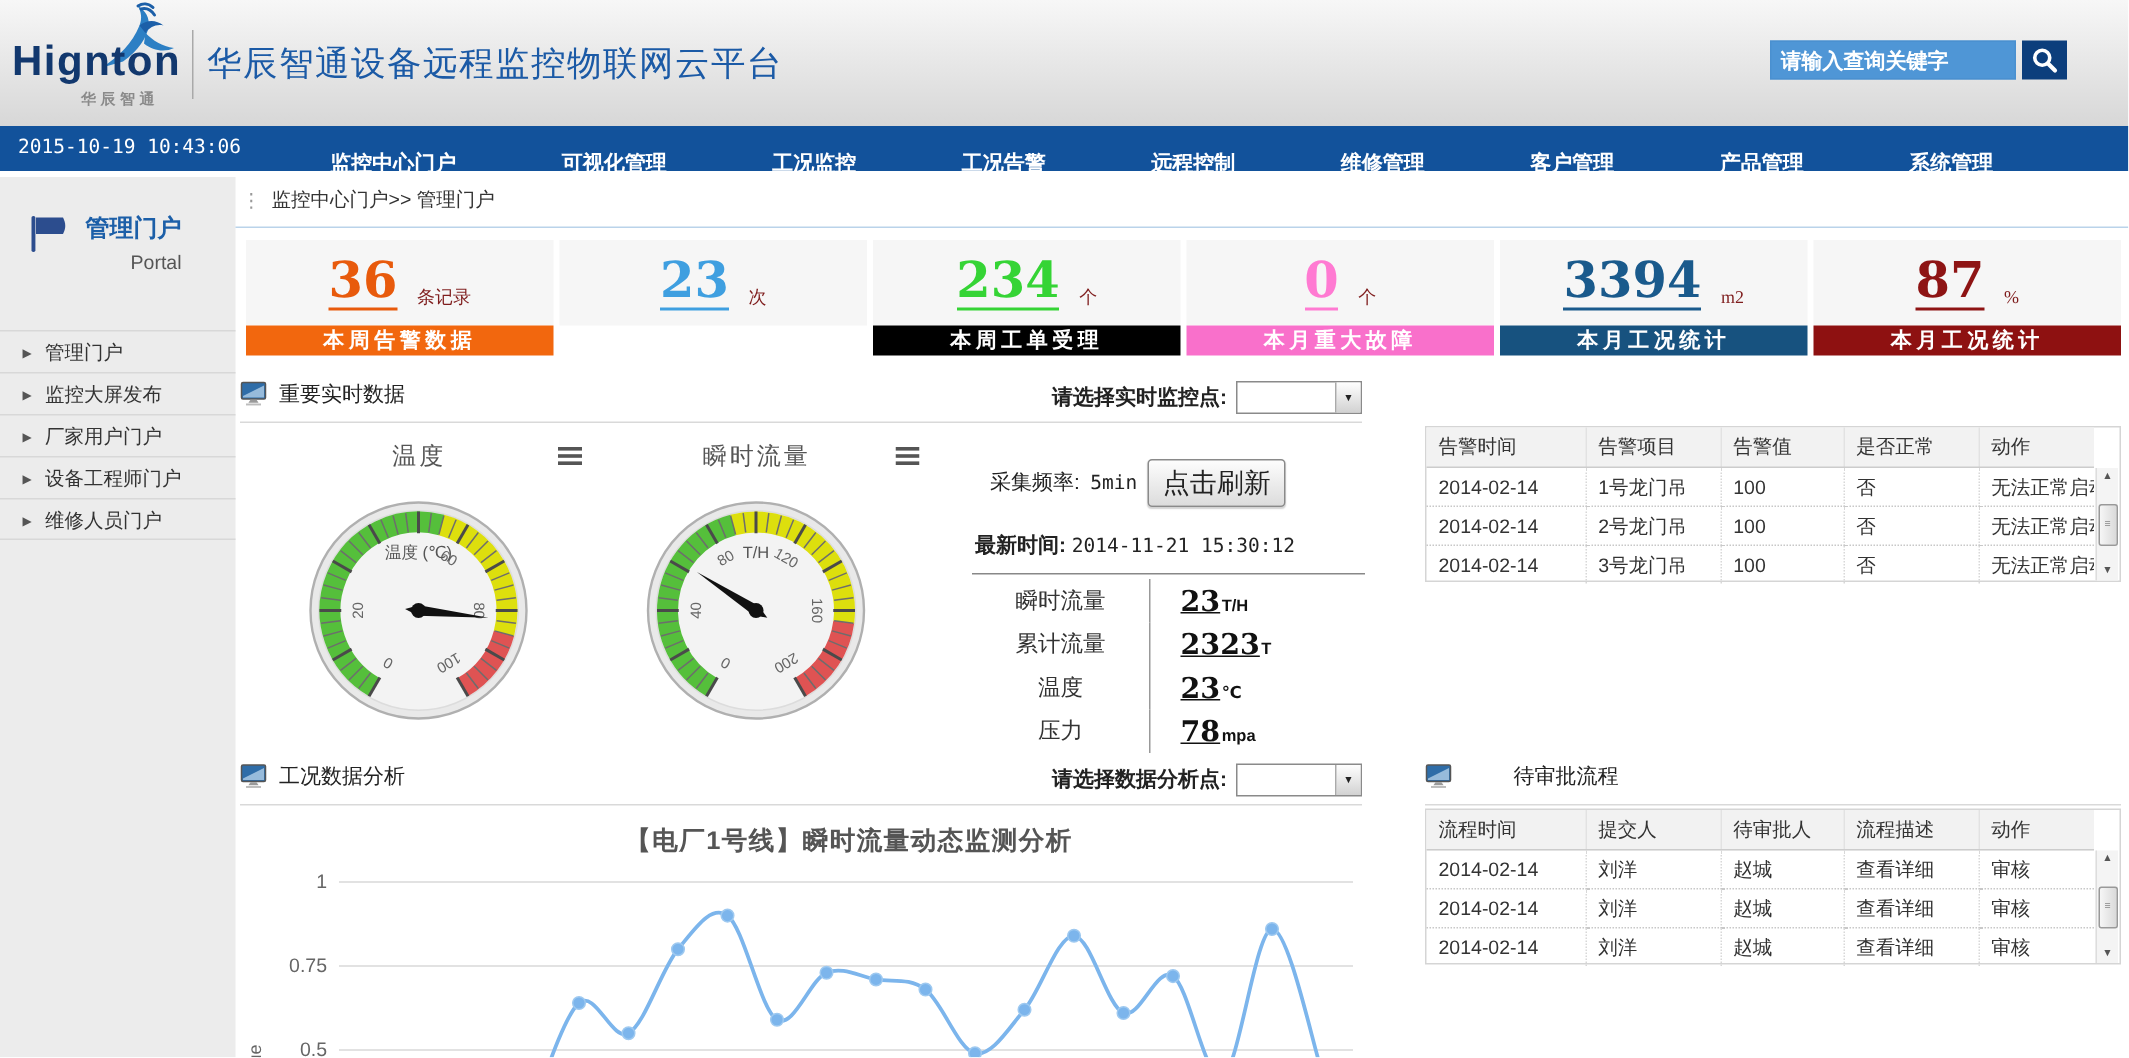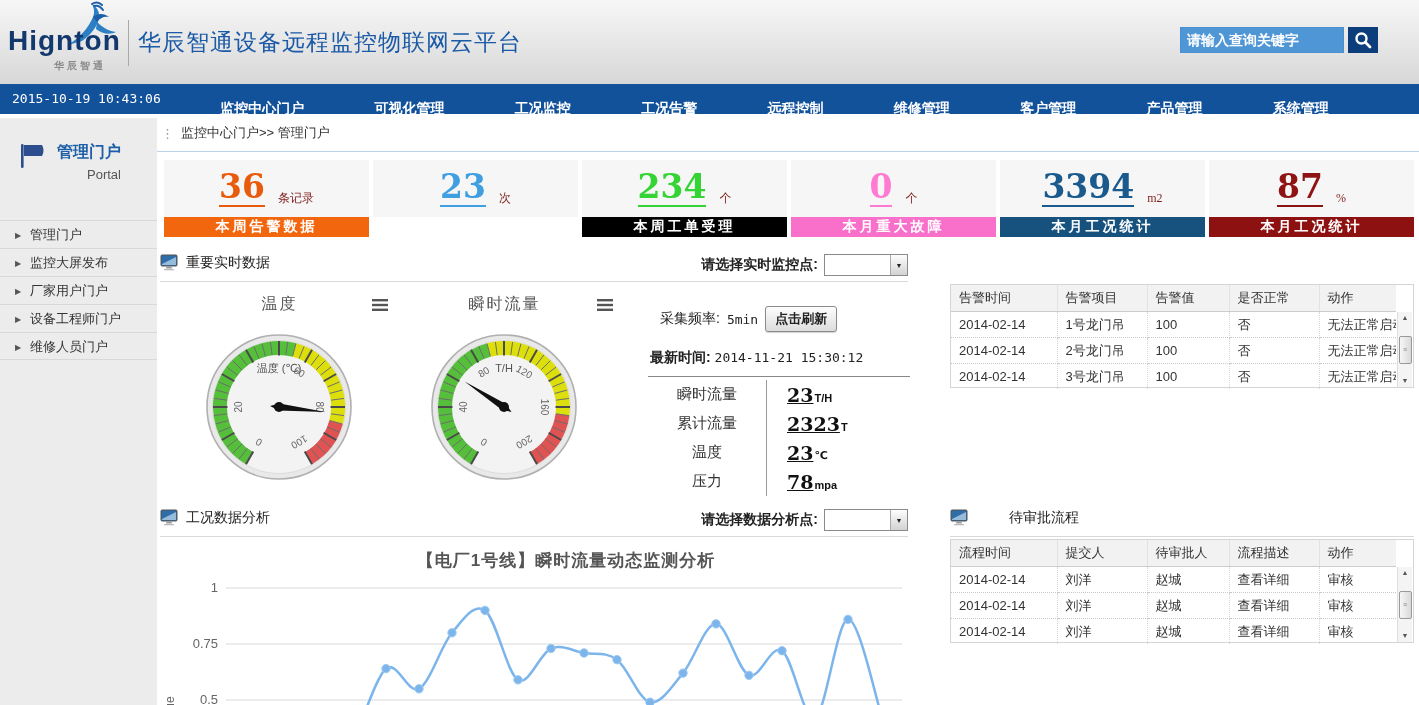--- a/index.html
+++ b/index.html
@@ -70,21 +70,21 @@
   .gbox{position:absolute;width:188px;height:200px;}
   .gt{position:absolute;left:0;top:0;width:155px;text-align:center;font-size:16px;color:#555;letter-spacing:2px;}
   .burger{position:absolute;right:2px;top:3px;cursor:pointer;display:block;}
   .gauge{position:absolute;left:2px;top:38px;}
 
   
   .data-panel{position:absolute;left:648px;top:306px;width:262px;}
   .freq-row{display:flex;align-items:center;gap:7px;font-size:14px;color:#222;padding-left:12px;}
   .freq-mono{font-family:"DejaVu Sans Mono","Liberation Mono",monospace;font-size:13px;}
   .btn-refresh{background:linear-gradient(#fdfdfd,#dcdcdc);border:1px solid #8a8a8a;border-radius:3px;
-       font-size:13px;font-weight:bold;color:#222;padding:3px 9px;cursor:pointer;
+       font-size:18px;font-weight:normal;color:#222;padding:3px 9px;cursor:pointer;
        box-shadow:0 1px 1px rgba(0,0,0,.18);font-family:"Liberation Sans",sans-serif;}
   .latest{margin-top:17px;font-size:14px;color:#222;padding-bottom:9px;border-bottom:1px solid #888;padding-left:2px;}
   .latest .lv{font-family:"DejaVu Sans Mono","Liberation Mono",monospace;font-size:13px;}
   .readings{margin-top:3px;}
   .rrow{display:flex;height:29px;align-items:stretch;}
   .rlabel{width:118px;font-size:15px;color:#333;border-right:1px solid #999;
        display:flex;align-items:center;justify-content:center;}
   .rval{padding-left:20px;display:flex;align-items:center;}
   .rv{font-family:"DejaVu Serif","Liberation Serif",serif;font-size:19px;font-weight:bold;color:#111;
        text-decoration:underline;}

